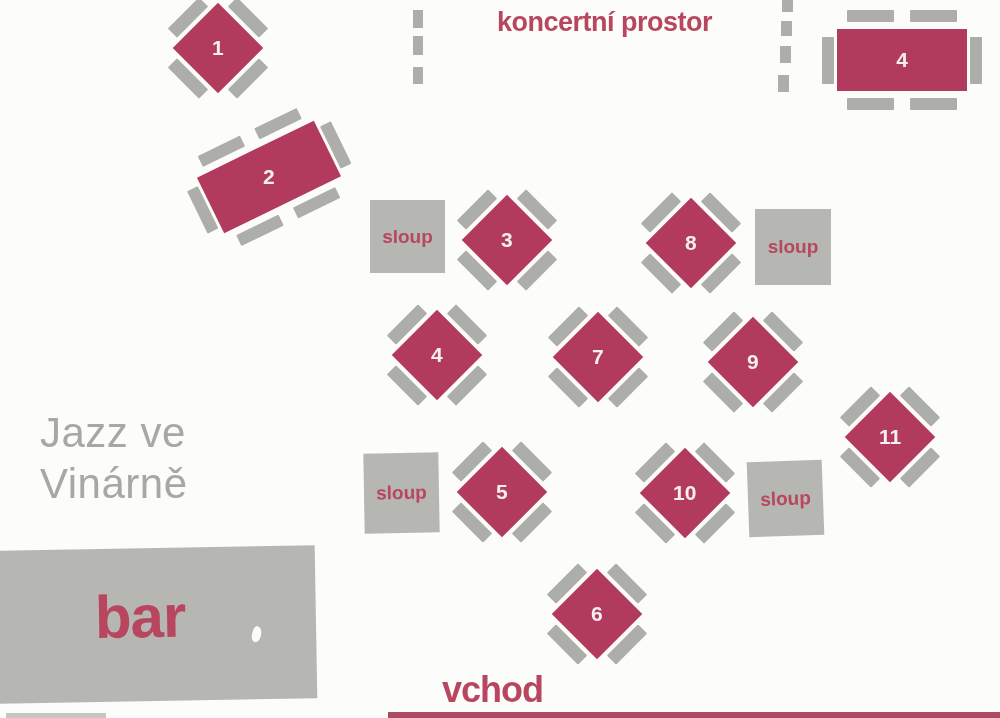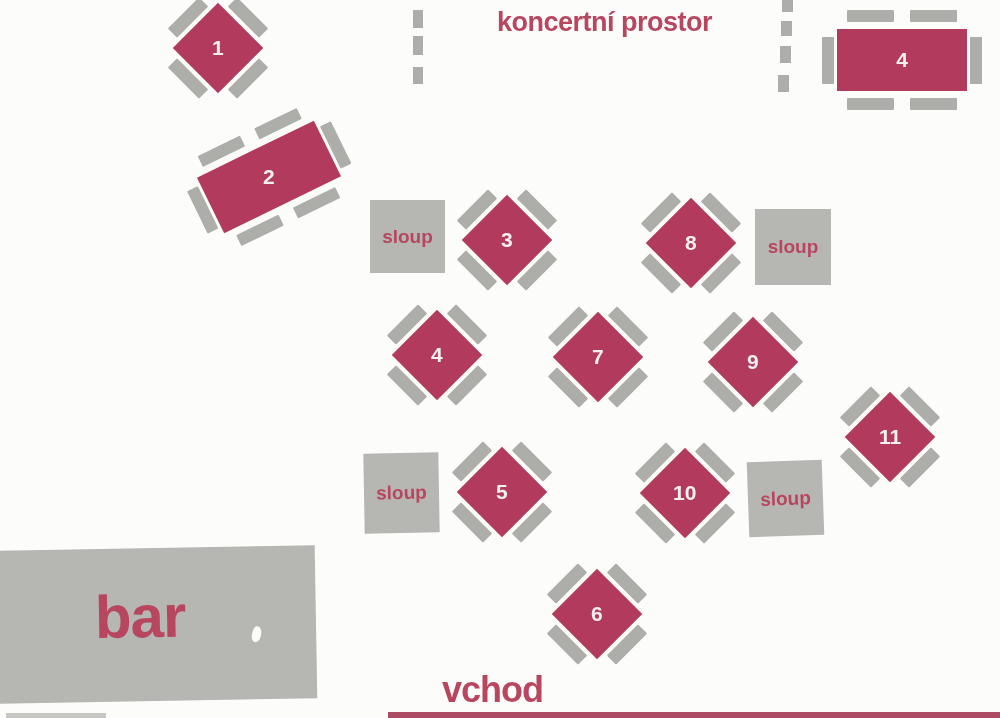--- a/index.html
+++ b/index.html
@@ -209,20 +209,24 @@
   <div class="pillar" style="left:755px;top:209px;width:76px;height:76px">
     <span class="pillar-label">sloup</span>
   </div>
   <div class="pillar" style="left:364px;top:453px;width:75px;height:80px;transform:rotate(-1deg)">
     <span class="pillar-label">sloup</span>
   </div>
   <div class="pillar" style="left:748px;top:461px;width:75px;height:75px;transform:rotate(-2deg)">
     <span class="pillar-label">sloup</span>
   </div>
 
+  <div class="venue-title">
+    <span style="display:block">Jazz ve</span>
+    <span style="display:block">Vinárně</span>
+  </div>
 
   <div class="bar-block">
     <span class="bar-label">bar</span>
     <span class="bar-speck"></span>
   </div>
 
   <div class="heading entrance">vchod</div>
 
   <div class="strip-gray"></div>
   <div class="strip-red"></div>

